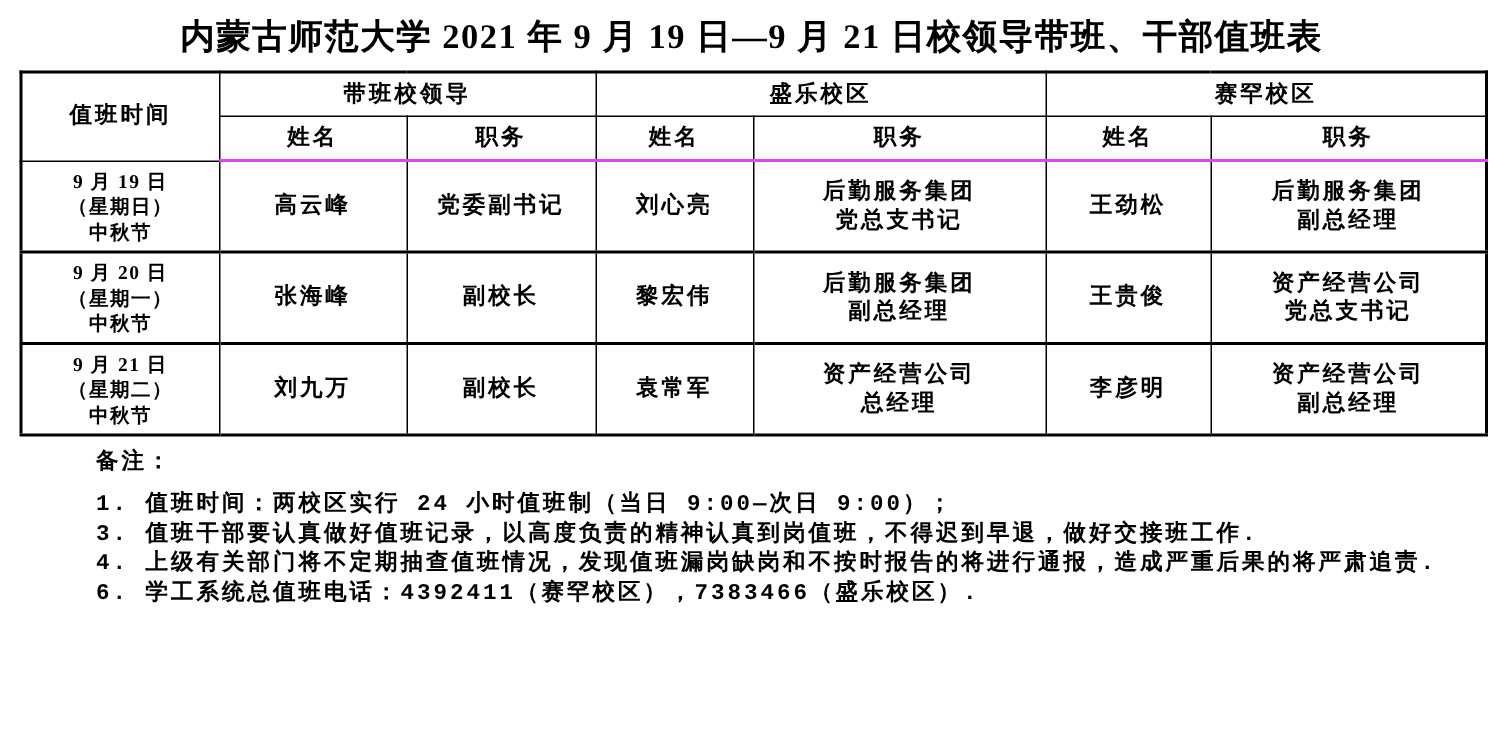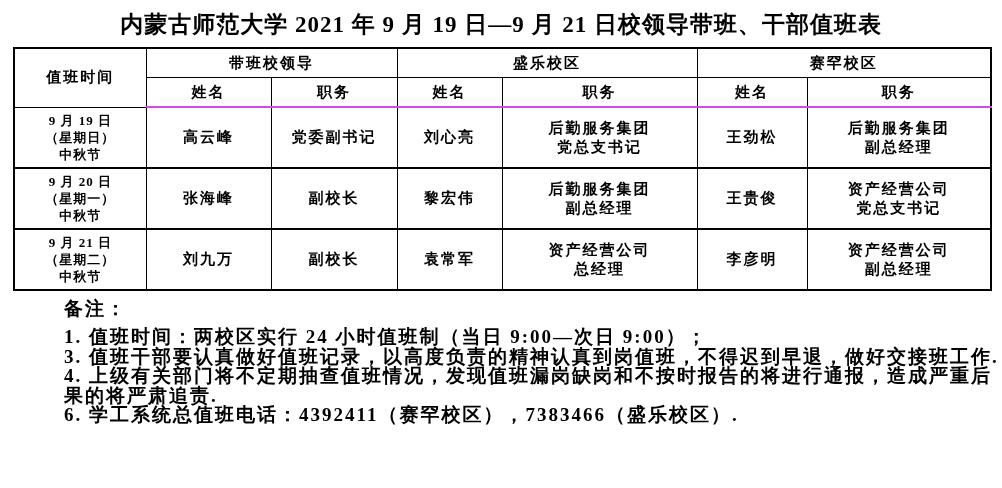--- a/index.html
+++ b/index.html
@@ -44,22 +44,23 @@
   .duty-table thead tr.sub-row th { height: 28px; border-bottom: 2px solid #d946ef; }
   .duty-table tbody td { height: 59px; border-bottom: 2px solid #000; }
   .date-cell div {
     font-size: 13px;
     letter-spacing: 1px;
     line-height: 17px;
   }
   .notes {
     margin: 8px 0 0 64px;
     font-weight: bold;
-    font-size: 19px;
+    font-size: 15px;
     letter-spacing: 2px;
+    font-family: Liberation Mono, monospace;
   }
   .notes-heading {
     line-height: 20px;
     margin-bottom: 8px;
   }
   .note-line { line-height: 19.5px; }
   .note-line.indent { margin-left: 20px; }
 </style>
 </head>
 <body>

